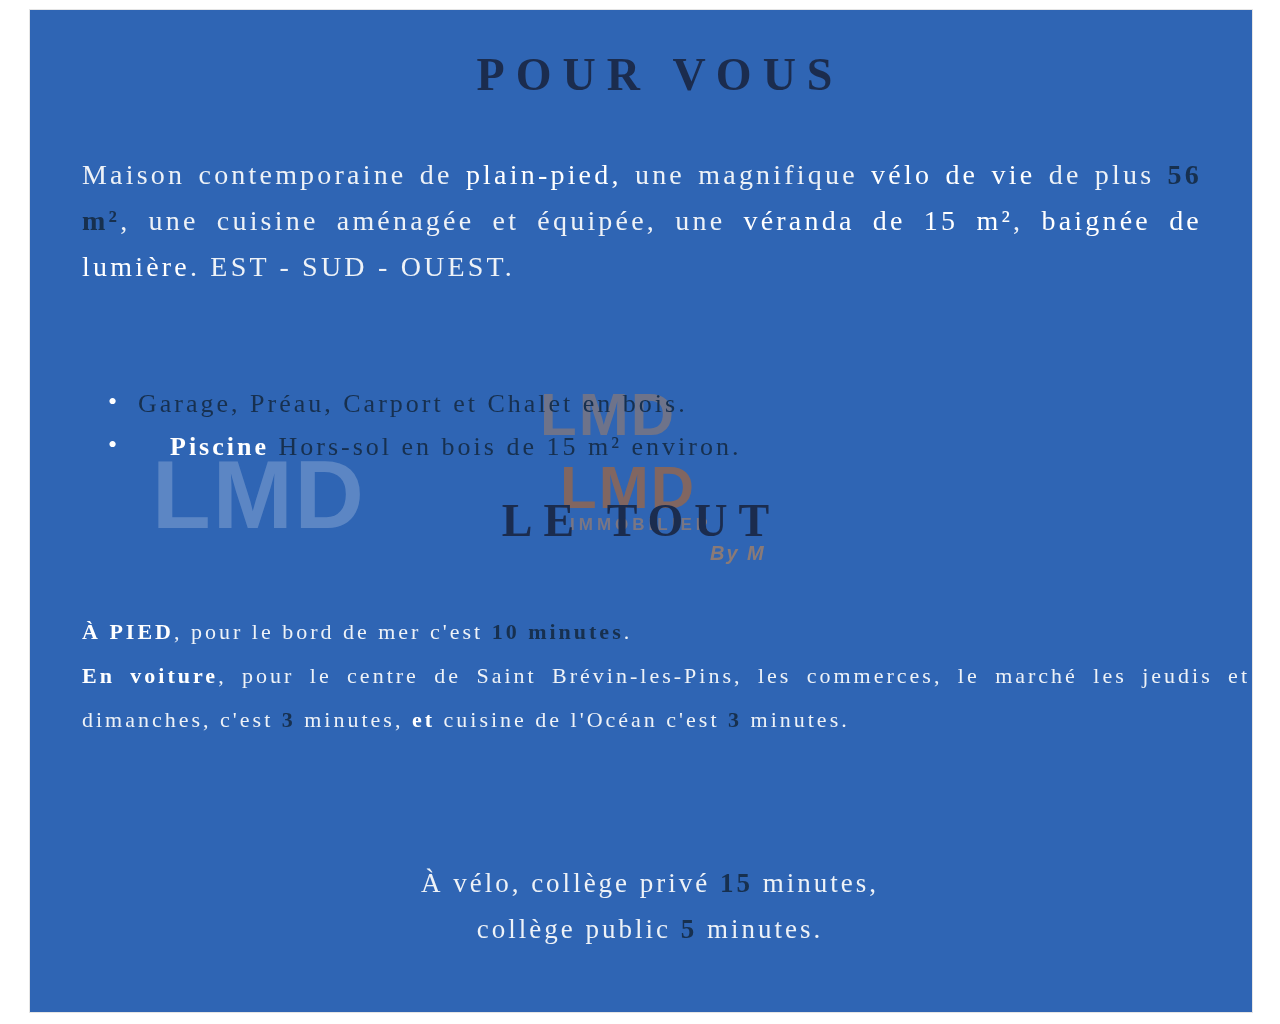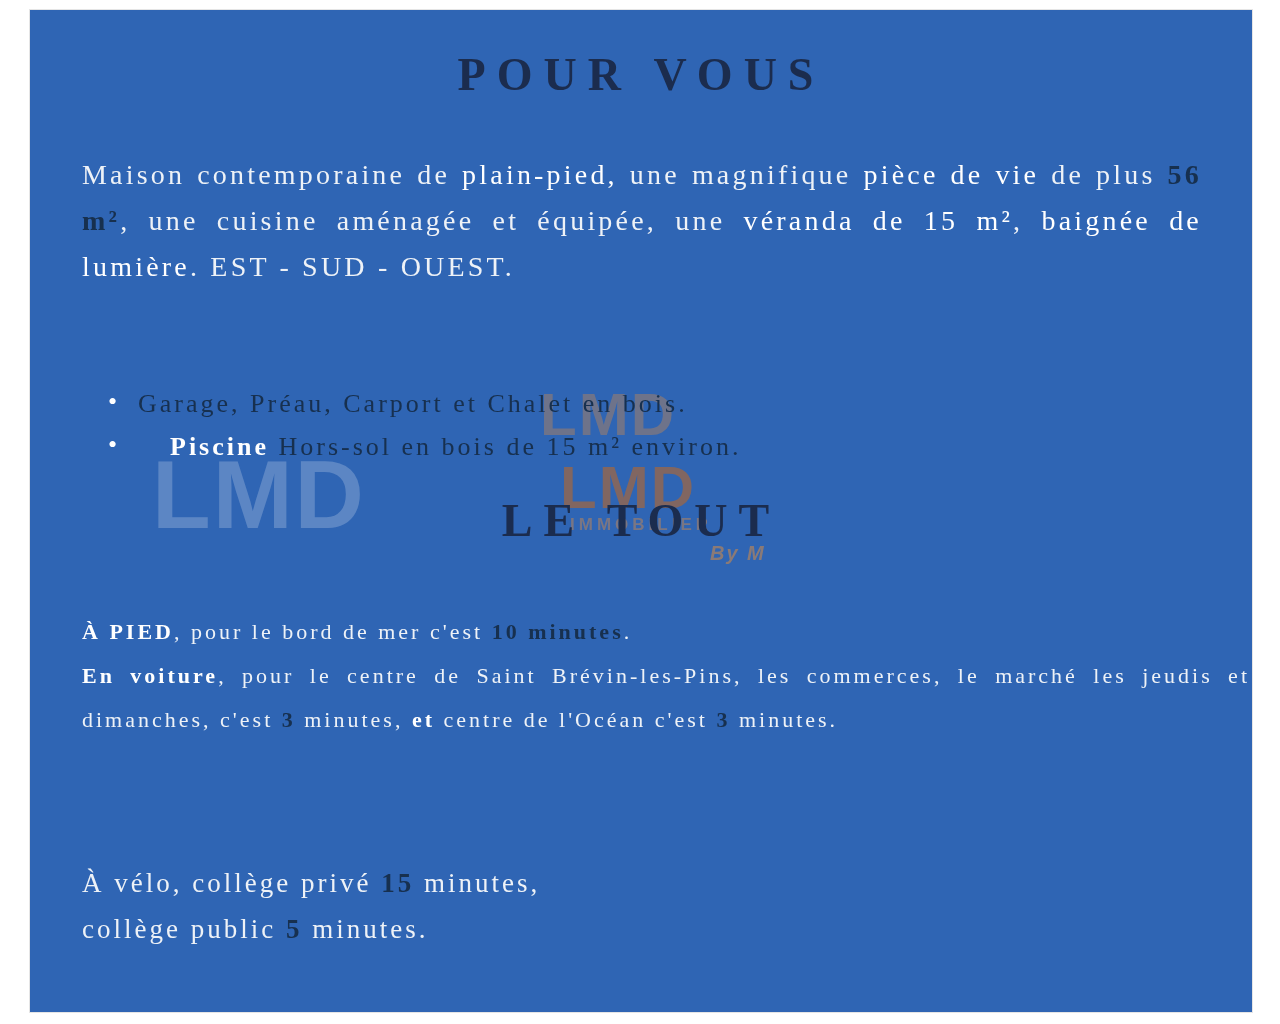--- a/index.html
+++ b/index.html
@@ -82,21 +82,21 @@
   .heading {
     position: absolute;
     width: 100%;
     text-align: center;
     color: #1b2c4e;
     font-family: "Liberation Serif", serif;
     font-weight: 700;
     font-size: 46px;
     letter-spacing: 11px;
   }
-  #heading-pour-vous { top: 38px; }
+  #heading-pour-vous { top: 38px; margin-left: 19px; }
   #heading-le-tout   { top: 484px; }
 
   .para {
     position: absolute;
     color: #eef2f7;
     font-size: 28px;
     line-height: 46px;
     letter-spacing: 3.2px;
     text-align: justify;
     text-justify: inter-word;
@@ -146,23 +146,24 @@
     color: #eef2f7;
     font-size: 22px;
     line-height: 44px;
     letter-spacing: 3px;
     text-align: justify;
   }
   #access-block .white-bold { color: #ffffff; font-weight: 700; }
   #access-block .num { color: #17304f; font-weight: 700; }
 
   #bike-block {
-    left: 52px;
+    left: 36px;
     top: 850px;
     width: 1168px;
+    text-align: center;
     color: #eef2f7;
     font-size: 27px;
     line-height: 46px;
     letter-spacing: 3px;
   }
   #bike-block .num { color: #17304f; font-weight: 700; }
 </style>
 </head>
 <body>
 
@@ -171,37 +172,37 @@
 
     <div class="wm wm-big">LMD</div>
     <div class="wm wm-mid">LMD</div>
     <div class="wm wm-mid2">LMD</div>
     <div class="wm wm-sub">IMMOBILIER</div>
     <div class="wm wm-by">By M</div>
 
     <div class="heading" id="heading-pour-vous">POUR VOUS</div>
 
     <div class="para" id="desc-block">
-      <span>Maison contemporaine de </span><b>plain-pied,</b><span> une magnifique </span><b>pièce de vie</b><span> de plus </span><span class="dark">56 m²</span><span>, une cuisine aménagée et équipée, une </span><b>véranda de 15 m²</b><span>, </span><b>baignée de lumière</b><span>. EST - SUD - OUEST.</span>
+      <span>Maison contemporaine de </span><b>plain-pied,</b><span> une magnifique </span><b>vélo de vie</b><span> de plus </span><span class="dark">56 m²</span><span>, une cuisine aménagée et équipée, une </span><b>véranda de 15 m²</b><span>, </span><b>baignée de lumière</b><span>. EST - SUD - OUEST.</span>
     </div>
 
     <ul class="bullets">
       <li>
         <span>Garage, Préau, Carport et Chalet en bois.</span>
       </li>
       <li>
         <span class="white-bold">Piscine</span><span> Hors-sol en bois de 15 m² environ.</span>
       </li>
     </ul>
 
     <div class="heading" id="heading-le-tout">LE TOUT</div>
 
     <div class="para" id="access-block">
       <span class="white-bold">À PIED</span><span>, pour le bord de mer c'est </span><span class="num">10 minutes</span><span>.</span><br>
-      <span class="white-bold">En voiture</span><span>, pour le centre de Saint Brévin-les-Pins, les commerces, le marché les jeudis et dimanches, c'est </span><span class="num">3</span><span> minutes,</span><span class="white-bold"> et</span><span> centre de l'Océan c'est </span><span class="num">3</span><span> minutes.</span>
+      <span class="white-bold">En voiture</span><span>, pour le centre de Saint Brévin-les-Pins, les commerces, le marché les jeudis et dimanches, c'est </span><span class="num">3</span><span> minutes,</span><span class="white-bold"> et</span><span> cuisine de l'Océan c'est </span><span class="num">3</span><span> minutes.</span>
     </div>
 
     <div class="para" id="bike-block">
       <span>À vélo, collège privé </span><span class="num">15</span><span> minutes,</span><br>
       <span>collège public </span><span class="num">5</span><span> minutes.</span>
     </div>
 
   </div>
 </div>
 

